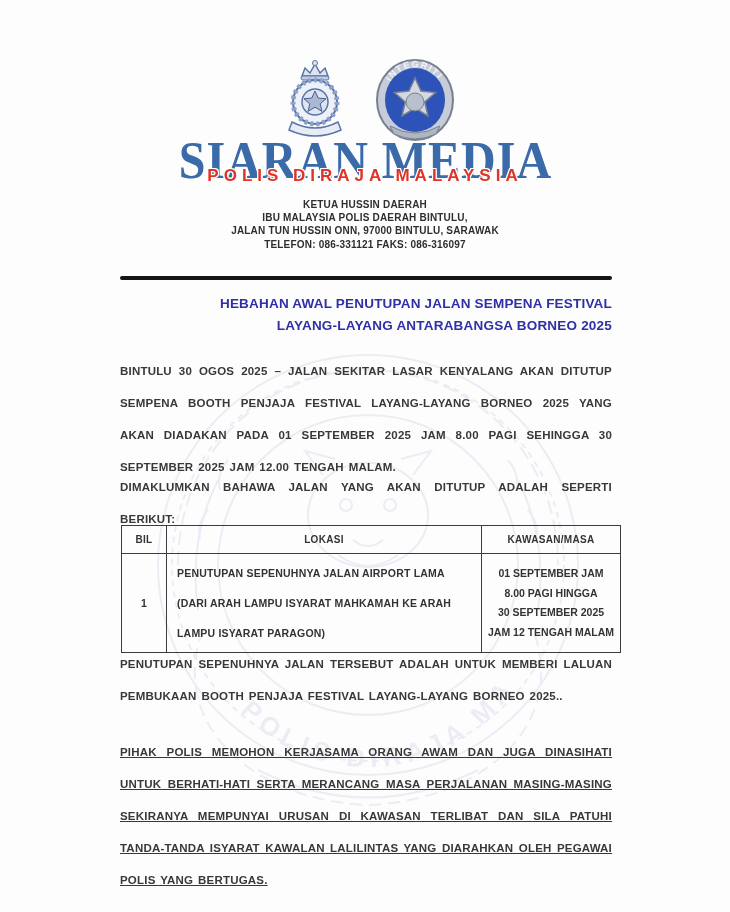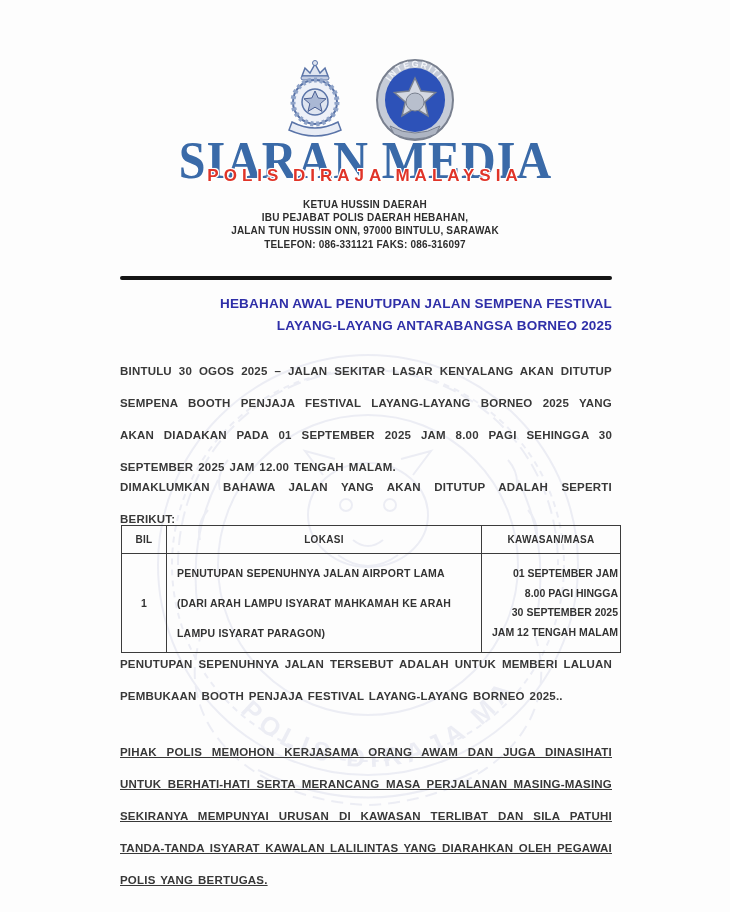--- a/index.html
+++ b/index.html
@@ -117,21 +117,21 @@
   th.col-bil{width:42px;}
   th.col-lokasi{width:312px;}
   th.col-tarikh{width:136px;}
   td.lokasi{
     padding:4px 10px;
     line-height:30px;
     letter-spacing:0.2px;
     text-align:left;
   }
   td.tarikh{
-    text-align:right;
+    text-align:center;
     line-height:19.5px;
     padding:2px 2px;
   }
 </style>
 </head>
 <body>
 
 <div class="page">
 
   <svg class="watermark" viewBox="0 0 520 560">
@@ -194,21 +194,21 @@
     </svg>
   </div>
 
   <div class="masthead-wrap">
     <div class="masthead">SIARAN MEDIA</div>
     <div class="masthead-overlay">POLIS DIRAJA MALAYSIA</div>
   </div>
 
   <div class="address">
     <div>KETUA HUSSIN DAERAH</div>
-    <div>IBU PEJABAT POLIS DAERAH HEBAHAN,</div>
+    <div>IBU MALAYSIA POLIS DAERAH BINTULU,</div>
     <div>JALAN TUN HUSSIN ONN, 97000 BINTULU, SARAWAK</div>
     <div>TELEFON: 086-331121 FAKS: 086-316097</div>
   </div>
 
   <div class="rule"></div>
 
   <div class="doc-title">
     <div>HEBAHAN AWAL PENUTUPAN JALAN SEMPENA FESTIVAL</div>
     <div>LAYANG-LAYANG ANTARABANGSA BORNEO 2025</div>
   </div>

